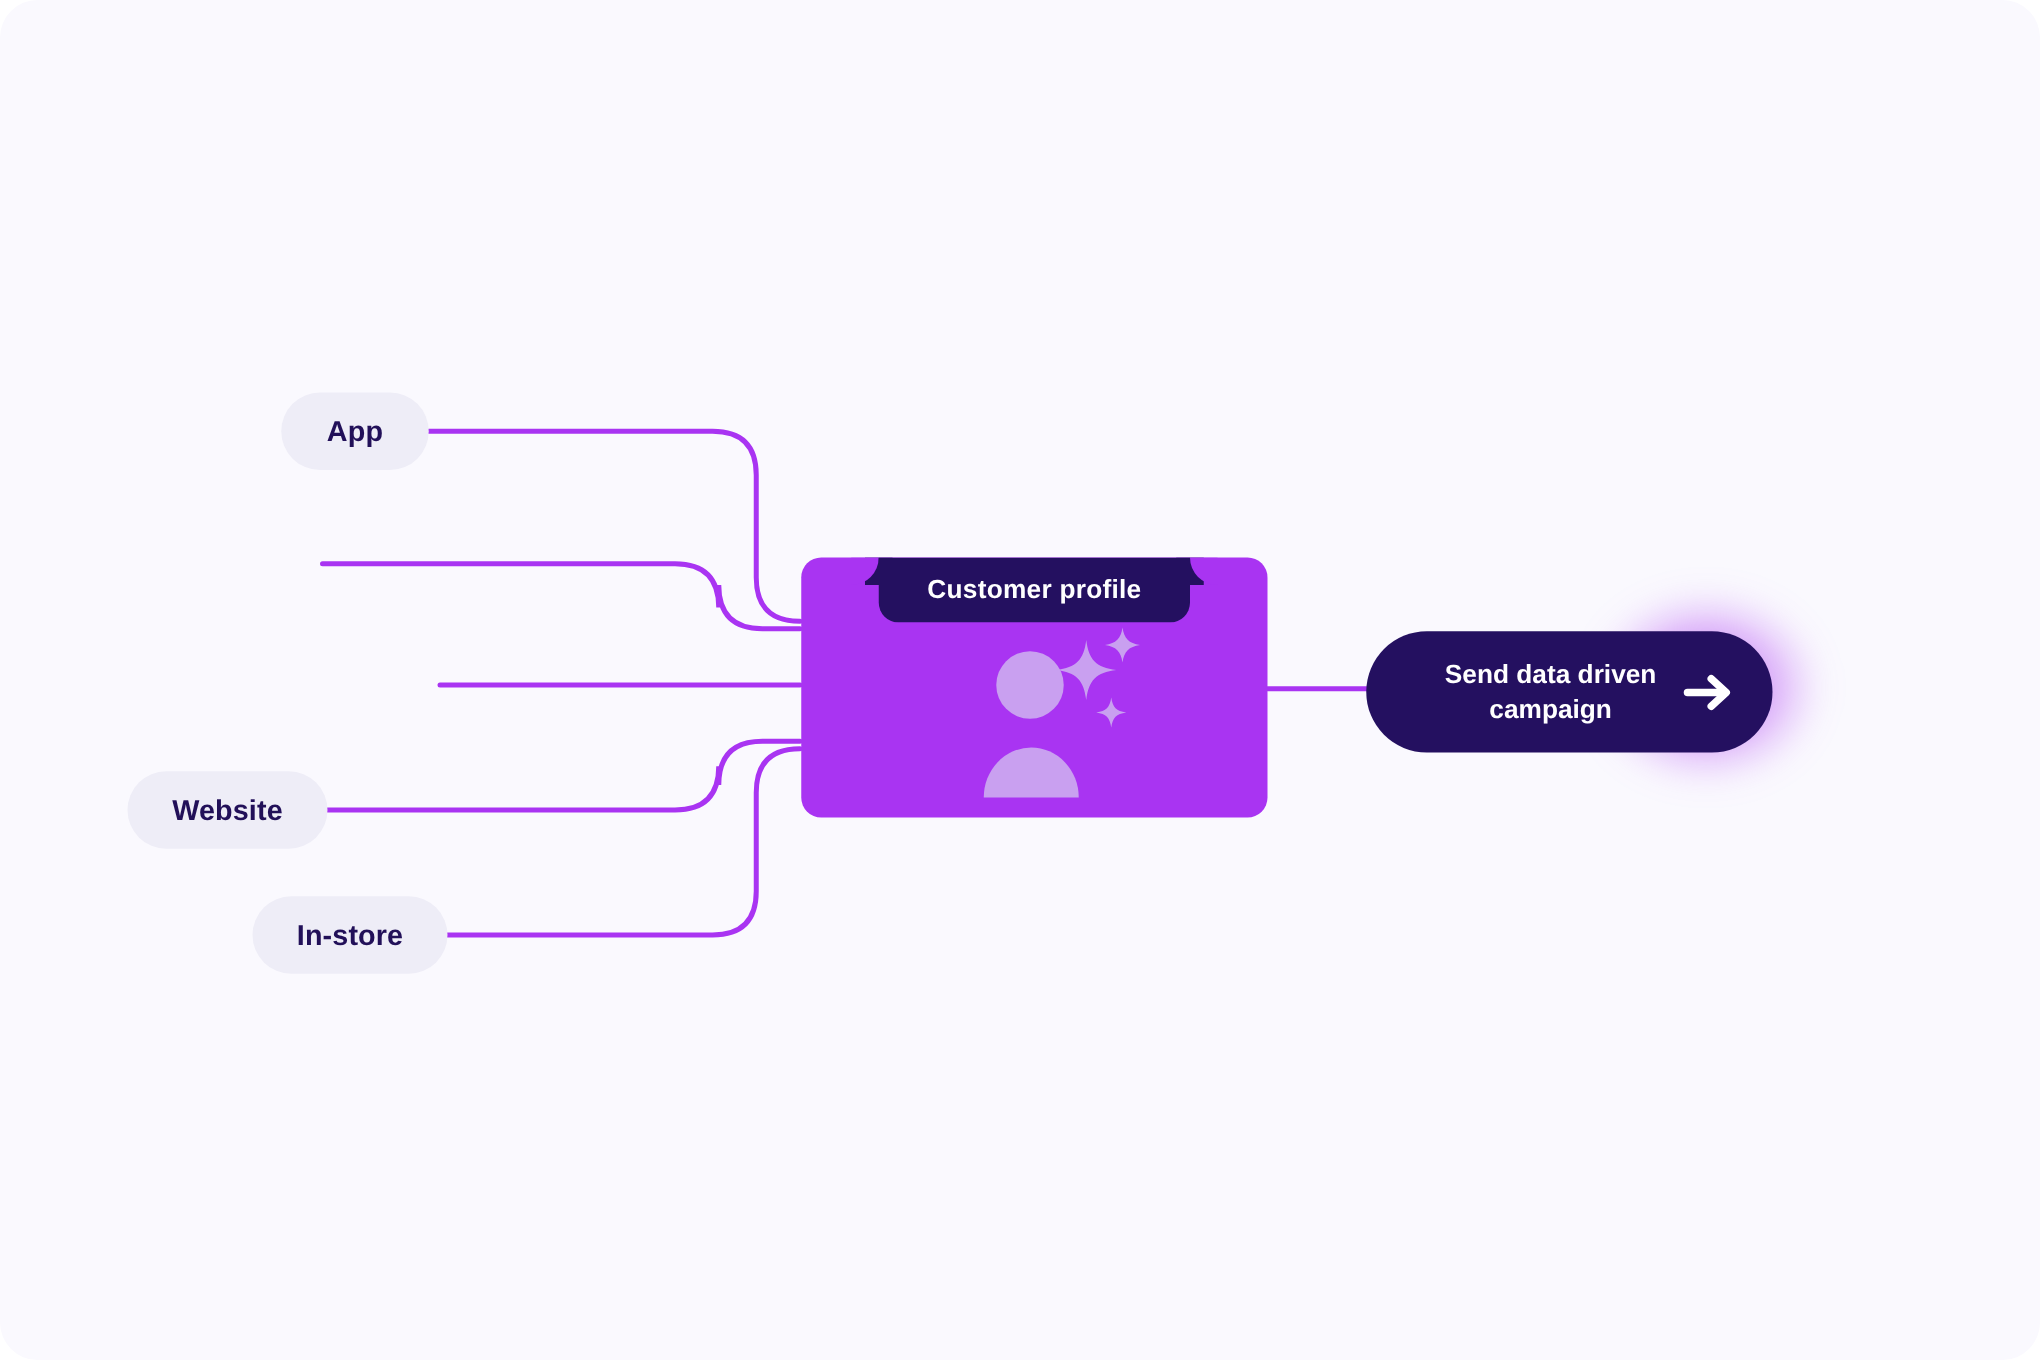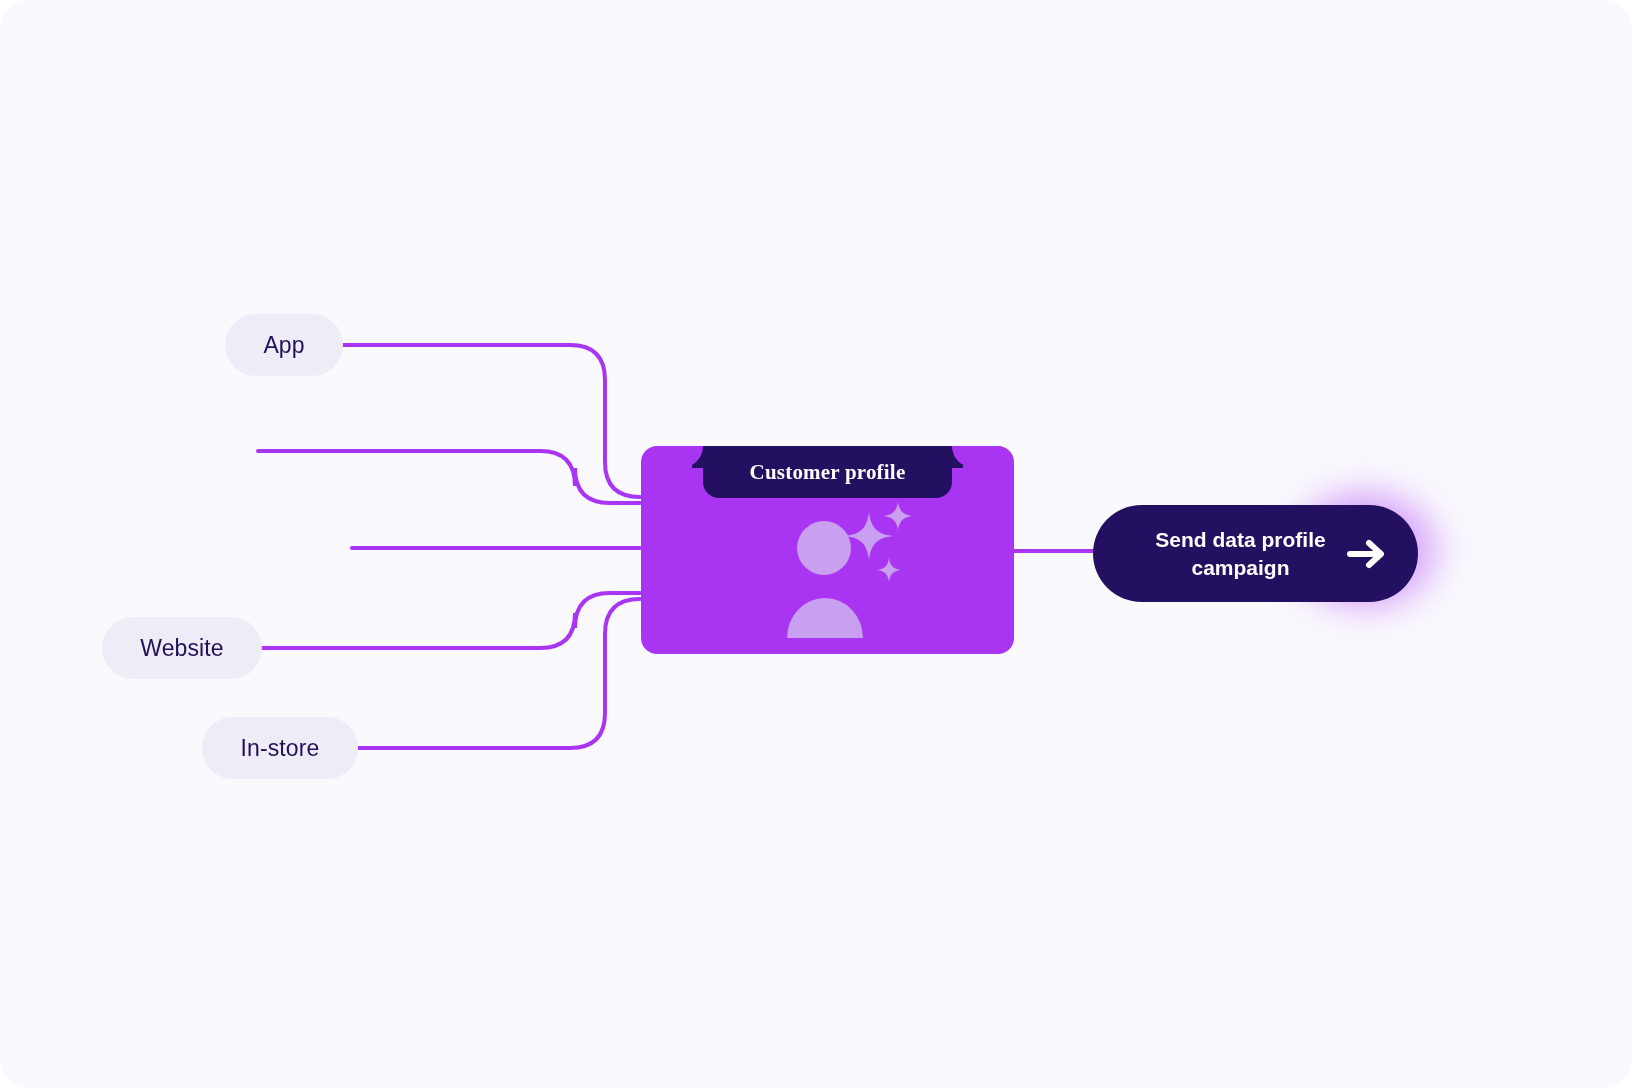--- a/index.html
+++ b/index.html
@@ -44,21 +44,21 @@
     height: 62px;
     background: #eeedf7;
     border-radius: 31px;
     display: flex;
     align-items: center;
     justify-content: center;
     padding: 0 30px;
     box-sizing: border-box;
     color: #221059;
     font-size: 23px;
-    font-weight: 400;
+    font-weight: 700;
     letter-spacing: .1px;
     white-space: nowrap;
   }
 
   
   #profile-card {
     position: absolute;
     left: 641px;
     top: 446px;
     width: 373px;
@@ -110,21 +110,21 @@
   .tab-notch.right { left: 311px; }
 
   .tab-notch.left  { left: 40px;  border-top-left-radius: 0; }
   .tab-notch.left::after  { left: -11px; top: 0; width: 22px; height: 22px; border-radius: 0 0 22px 0; background: #a934f2; transform: none; }
   .tab-notch.right::after { left: 11px;  top: 0; width: 22px; height: 22px; border-radius: 0 0 0 22px; background: #a934f2; transform: none; }
   .tab-notch.left  { left: 51px; }
   .tab-notch.right { left: 300px; }
 
   .card-tab-label {
     color: #ffffff;
-    font-family: Liberation Serif, serif;
+    font-family: Liberation Sans, sans-serif;
     font-size: 21px;
     font-weight: 700;
     letter-spacing: .2px;
     white-space: nowrap;
   }
 
   .card-figure {
     position: absolute;
     left: 0;
     top: 52px;
@@ -241,21 +241,21 @@
                  C 252 73.2 249.2 76 248 84
                  C 246.8 76 244 73.2 236 72
                  C 244 70.8 246.8 68 248 60 Z" fill="#c9a0f0"></path>
       </svg>
     </div>
   </div>
 
   <div id="cta-glow"></div>
 
   <div id="cta-button">
-    <span id="cta-label">Send data profile
+    <span id="cta-label">Send data driven
 campaign</span>
     <span id="cta-arrow">
       <svg viewBox="0 0 44 34" width="44" height="34">
         <line x1="4" y1="17" x2="34" y2="17" stroke="#ffffff" stroke-width="6" stroke-linecap="round"></line>
         <polyline points="23,6 35,17 23,28" fill="none" stroke="#ffffff" stroke-width="6" stroke-linecap="round" stroke-linejoin="round"></polyline>
       </svg>
     </span>
   </div>
 
 </div>

